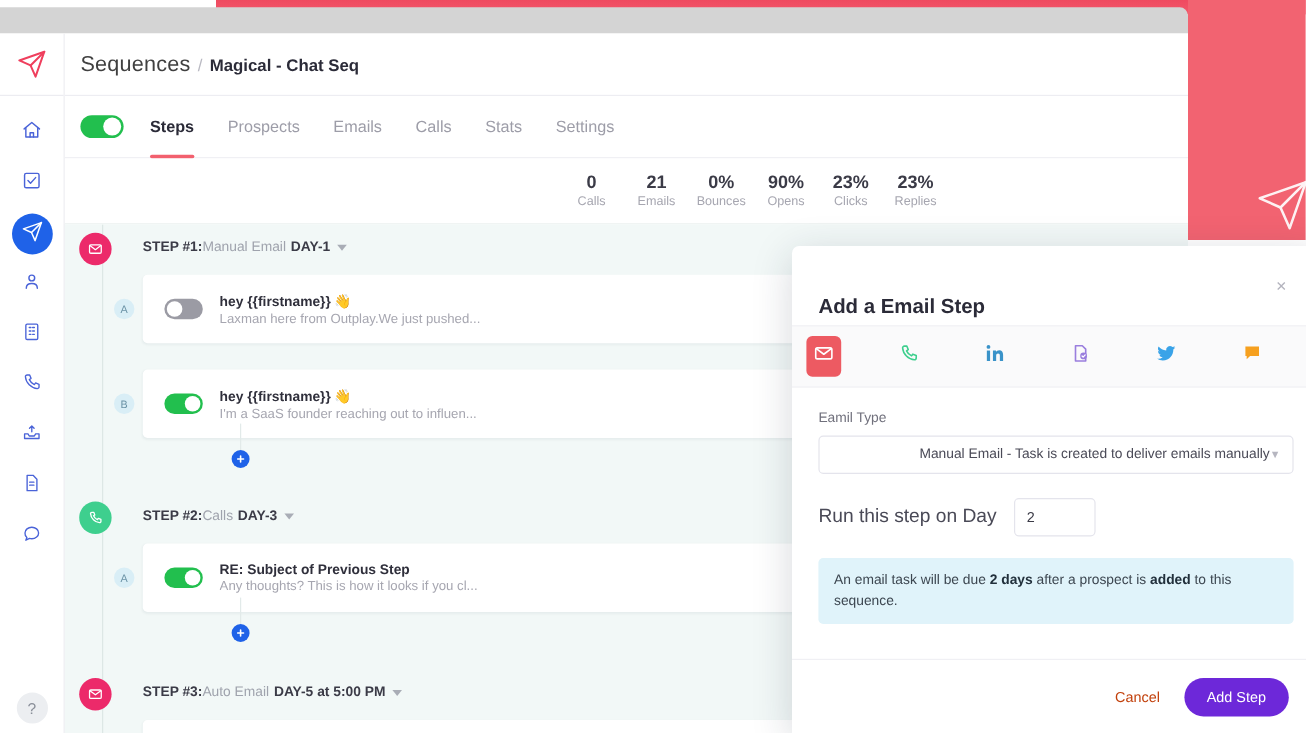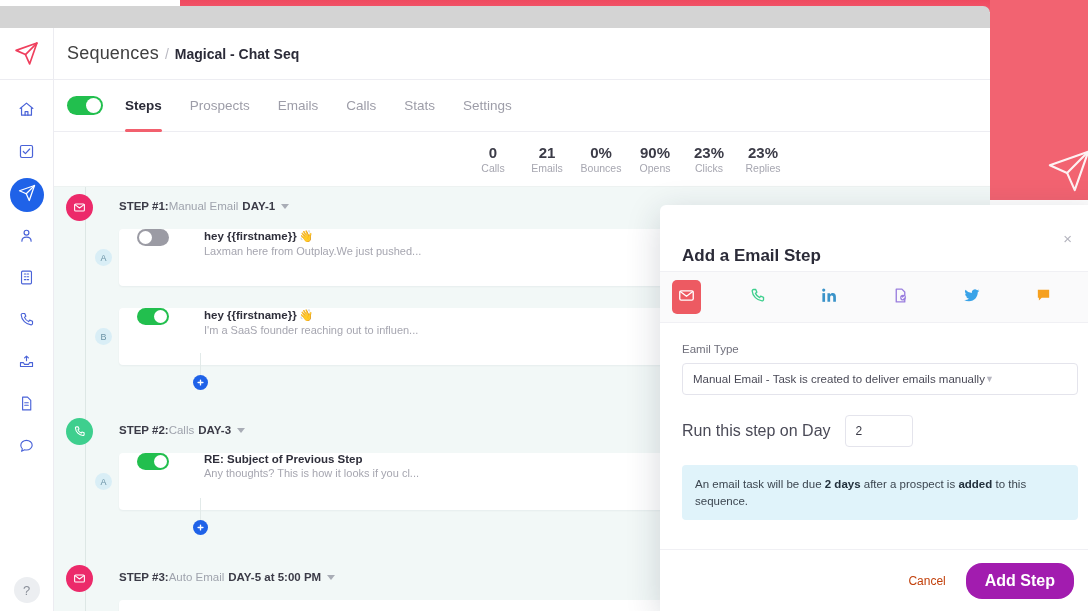--- a/index.html
+++ b/index.html
@@ -149,22 +149,22 @@
 
   .variant-row { position: relative; padding-left: 65px; margin-top: 4px; }
   .variant-tag {
     position: absolute; left: 41px; top: 20px;
     width: 17px; height: 17px; border-radius: 50%;
     background: #d9eef6; color: #6b93a6;
     font-size: 9px; display: flex; align-items: center; justify-content: center;
   }
   .vcard {
     background: #ffffff; border-radius: 4px;
-    height: 57px; display: flex; align-items: flex-start;
-    padding-left: 18px; box-shadow: 0 1px 2px rgba(25,40,60,.05); gap: 21px;
+    height: 57px; display: flex; align-items: center;
+    padding-left: 18px; box-shadow: 0 1px 2px rgba(25,40,60,.05);
   }
   .vtoggle {
     width: 32px; height: 17px; border-radius: 9px; position: relative;
     flex: 0 0 auto; margin-right: 14px;
   }
   .vtoggle.on  { background: #22bf4e; }
   .vtoggle.off { background: #9b9ba4; }
   .vtoggle .knob { position: absolute; top: 2px; width: 13px; height: 13px; border-radius: 50%; background: #fff; }
   .vtoggle.on  .knob { right: 2px; }
   .vtoggle.off .knob { left: 2px; }
@@ -206,21 +206,21 @@
   .chan {
     width: 34px; height: 34px; border-radius: 5px;
     display: flex; align-items: center; justify-content: center;
     margin-right: 42px;
   }
   .chan.sel { background: #ed5a62; color: #ffffff; }
   .m-body { padding: 20px 22px 0 22px; }
   .m-label { font-size: 11.5px; color: #70707c; margin-bottom: 8px; }
   .m-select {
     height: 32px; border: 1px solid #e4e4ec; border-radius: 4px;
-    display: flex; align-items: center; justify-content: flex-start;
+    display: flex; align-items: center; justify-content: flex-end;
     padding: 0 10px; font-size: 11.5px; color: #4a4a57;
   }
   .m-row { display: flex; align-items: center; margin-top: 20px; }
   .m-row-label { font-size: 16px; color: #4a4a57; margin-right: 14px; }
   .m-input {
     width: 68px; height: 32px; border: 1px solid #e4e4ec; border-radius: 4px;
     display: flex; align-items: center; padding-left: 10px;
     font-size: 12px; color: #3b3b47;
   }
   .m-note {
@@ -229,21 +229,21 @@
   }
   .m-note b { color: #22303c; }
   .m-foot {
     position: absolute; left: 0; right: 0; bottom: 0; height: 62px;
     border-top: 1px solid #f0f0f4;
     display: flex; align-items: center; justify-content: flex-end;
     padding-right: 26px; gap: 20px;
   }
   .btn-cancel { font-size: 12px; color: #c2410c; }
   .btn-add {
-    background: #a21caf; color: #ffffff; font-size: 16px; font-weight: bold;
+    background: #6d28d9; color: #ffffff; font-size: 12px; font-weight: normal;
     border-radius: 16px; padding: 9px 19px;
   }
 </style>
 </head>
 <body>
 
 <div id="backdrop">
   <div class="pink-top"></div>
   <div class="pink-right">
     <div class="pink-logo">

